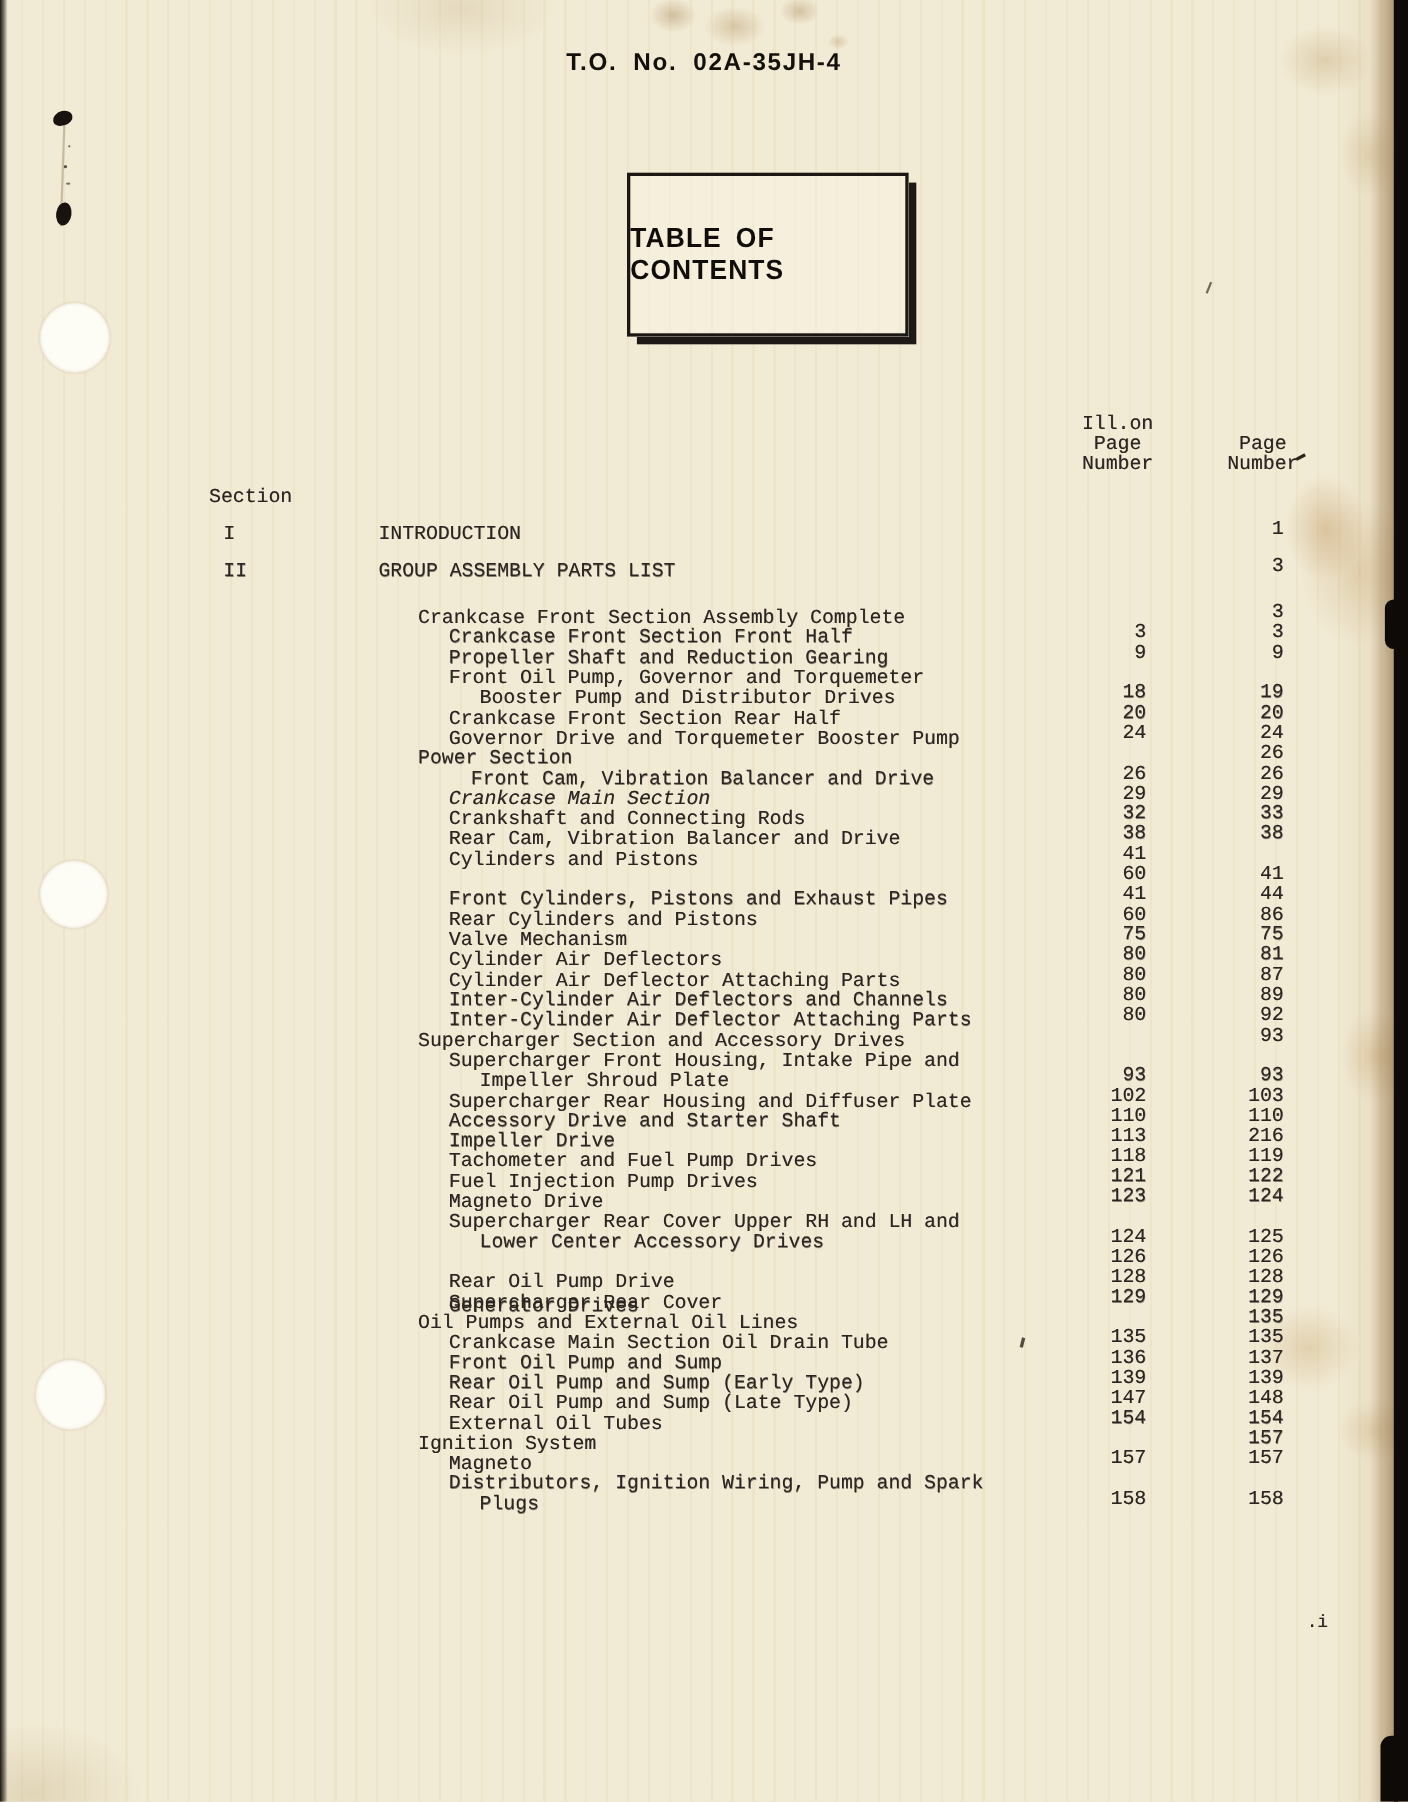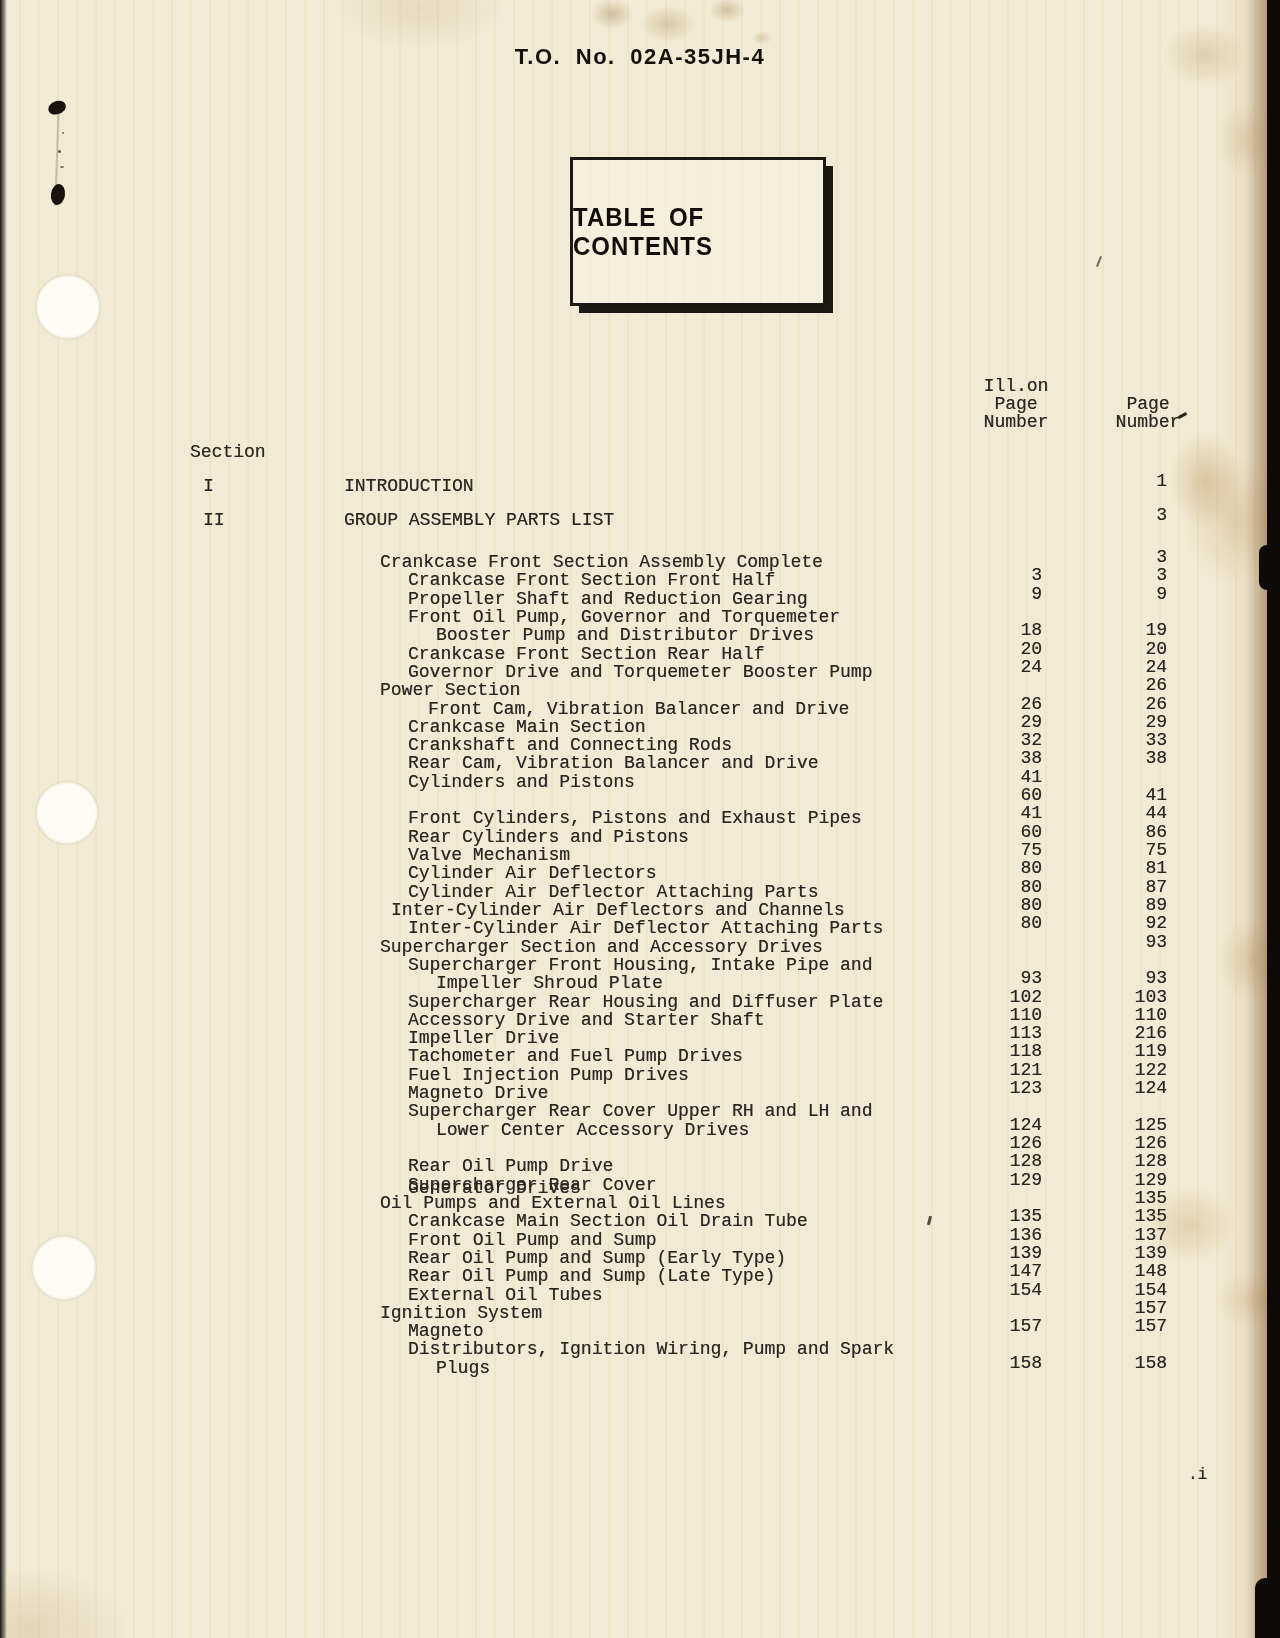--- a/index.html
+++ b/index.html
@@ -171,21 +171,21 @@
       <span class="lbl" style="left: 380px;">Power Section</span>
       <span class="num ill"></span>
       <span class="num pg">26</span>
     </div>
     <div class="row tw">
       <span class="lbl" style="left: 428px;">Front Cam, Vibration Balancer and Drive</span>
       <span class="num ill">26</span>
       <span class="num pg">26</span>
     </div>
     <div class="row tw">
-      <span class="lbl" style="left: 408px;">Crankcase Main Section</span>
+      <span class="lbl" style="left: 408px; font-style: italic;">Crankcase Main Section</span>
       <span class="num ill">29</span>
       <span class="num pg">29</span>
     </div>
     <div class="row tw">
       <span class="lbl" style="left: 408px;">Crankshaft and Connecting Rods</span>
       <span class="num ill">32</span>
       <span class="num pg">33</span>
     </div>
     <div class="row tw">
       <span class="lbl" style="left: 408px;">Rear Cam, Vibration Balancer and Drive</span>
@@ -221,21 +221,21 @@
       <span class="lbl" style="left: 408px;">Cylinder Air Deflectors</span>
       <span class="num ill">80</span>
       <span class="num pg">81</span>
     </div>
     <div class="row tw">
       <span class="lbl" style="left: 408px;">Cylinder Air Deflector Attaching Parts</span>
       <span class="num ill">80</span>
       <span class="num pg">87</span>
     </div>
     <div class="row tw">
-      <span class="lbl" style="left: 391px; text-align: right;">Inter-Cylinder Air Deflectors and Channels</span>
+      <span class="lbl" style="left: 408px; text-align: right;">Inter-Cylinder Air Deflectors and Channels</span>
       <span class="num ill">80</span>
       <span class="num pg">89</span>
     </div>
     <div class="row tw">
       <span class="lbl" style="left: 408px;">Inter-Cylinder Air Deflector Attaching Parts</span>
       <span class="num ill">80</span>
       <span class="num pg">92</span>
     </div>
     <div class="row tw">
       <span class="lbl" style="left: 380px;">Supercharger Section and Accessory Drives</span>

